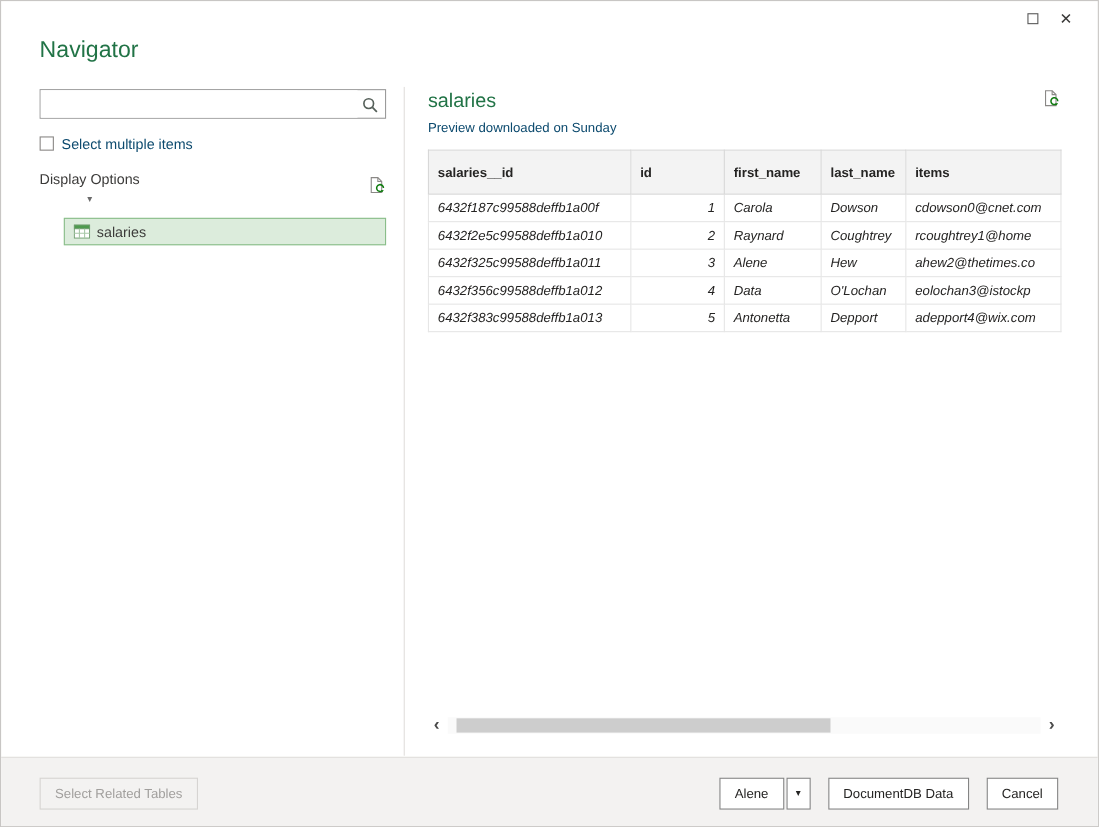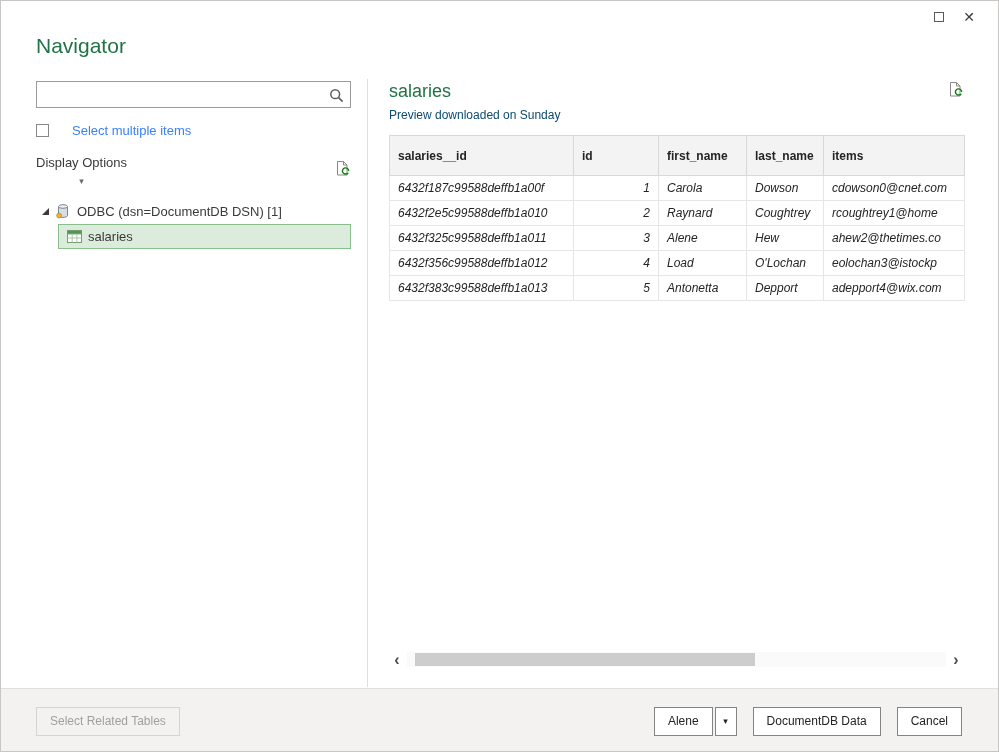--- a/index.html
+++ b/index.html
@@ -20,21 +20,21 @@
 
   
   .left-panel { position:absolute; left:35px; top:80px; width:315px; }
   .search-box { position:relative; width:315px; height:27px; border:1px solid #9b9b9b; background:#fff; }
   .search-input { position:absolute; left:0; top:0; width:288px; height:25px; border:none; outline:none;
     padding:0 6px; font-size:13px; font-family:"Liberation Sans",sans-serif; }
   .search-icon { position:absolute; right:6px; top:6px; }
 
   .chk-row { display:flex; align-items:center; gap:7px; margin-top:15px; cursor:default; }
   .checkbox { width:13px; height:13px; border:1px solid #8a8886; background:#fff; display:inline-block; }
-  .chk-label { font-size:13px; color:#3b82f6;margin-left:16px; }
+  .chk-label { font-size:13px; color:#0c4a6e; }
 
   .options-row { display:flex; align-items:center; justify-content:space-between; margin-top:17px; }
   .display-options { display:inline-flex; align-items:center; gap:6px; font-size:13px; color:#3b3a39; cursor:default;flex-direction:column; }
   .caret { font-size:9px; color:#6a6a6a; }
 
   .tree { margin-top:12px; }
   .tree-row { display:flex; align-items:center; height:26px; font-size:13px; color:#3b3a39; cursor:default; }
   .tree-row.lvl0 { padding-left:6px; }
   .tree-row.lvl1 { padding-left:24px; }
   .tri { width:0; height:0; border-left:7px solid transparent; border-bottom:7px solid #3b3a39;
@@ -118,31 +118,20 @@
           <path d="M3.5 1.5 h6 l3.5 3.5 v10 h-9.5 z" fill="#ffffff" stroke="#8a8886" stroke-width="1"></path>
           <path d="M9.5 1.5 v3.5 h3.5" fill="none" stroke="#8a8886" stroke-width="1"></path>
           <path d="M14.6 11 A3.1 3.1 0 1 0 13.4 13.4" fill="none" stroke="#107C10" stroke-width="1.4"></path>
           <path d="M12.3 13.0 l2.6 -0.3 -1.4 2.1 z" fill="#107C10"></path>
         </svg>
       </span>
     </div>
 
     <div class="tree">
 
-      <div class="tree-row lvl0">
-        <span class="tri"></span>
-        <span class="tree-icon">
-          <svg width="16" height="16" viewBox="0 0 16 16">
-            <path d="M3.5 3.5 v9 c0 1.1 2 1.9 4.5 1.9 s4.5 -0.8 4.5 -1.9 v-9" fill="#d9dee4" stroke="#7a8794" stroke-width="1"></path>
-            <ellipse cx="8" cy="3.5" rx="4.5" ry="1.8" fill="#eef1f4" stroke="#7a8794" stroke-width="1"></ellipse>
-            <circle cx="4.1" cy="12.6" r="2.4" fill="#f2b233" stroke="#b98618" stroke-width="0.8"></circle>
-          </svg>
-        </span>
-        <span class="tree-label">ODBC (dsn=DocumentDB DSN) [1]</span>
-      </div>
 
 
       <div class="tree-row selected">
         <span class="tree-icon">
           <svg width="15" height="13" viewBox="0 0 15 13">
             <rect x="0.5" y="0.5" width="14" height="12" fill="#ffffff" stroke="#6f9d6f"></rect>
             <rect x="0.5" y="0.5" width="14" height="3.4" fill="#4e9a4e" stroke="#6f9d6f"></rect>
             <line x1="5.2" y1="3.9" x2="5.2" y2="12.5" stroke="#a8c8a8"></line>
             <line x1="9.9" y1="3.9" x2="9.9" y2="12.5" stroke="#a8c8a8"></line>
             <line x1="0.5" y1="8" x2="14.5" y2="8" stroke="#a8c8a8"></line>
@@ -205,21 +194,21 @@
         <tr>
           <td>6432f325c99588deffb1a011</td>
           <td class="num">3</td>
           <td>Alene</td>
           <td>Hew</td>
           <td>ahew2@thetimes.co</td>
         </tr>
         <tr>
           <td>6432f356c99588deffb1a012</td>
           <td class="num">4</td>
-          <td>Load</td>
+          <td>Data</td>
           <td>O'Lochan</td>
           <td>eolochan3@istockp</td>
         </tr>
         <tr>
           <td>6432f383c99588deffb1a013</td>
           <td class="num">5</td>
           <td>Antonetta</td>
           <td>Depport</td>
           <td>adepport4@wix.com</td>
         </tr>

